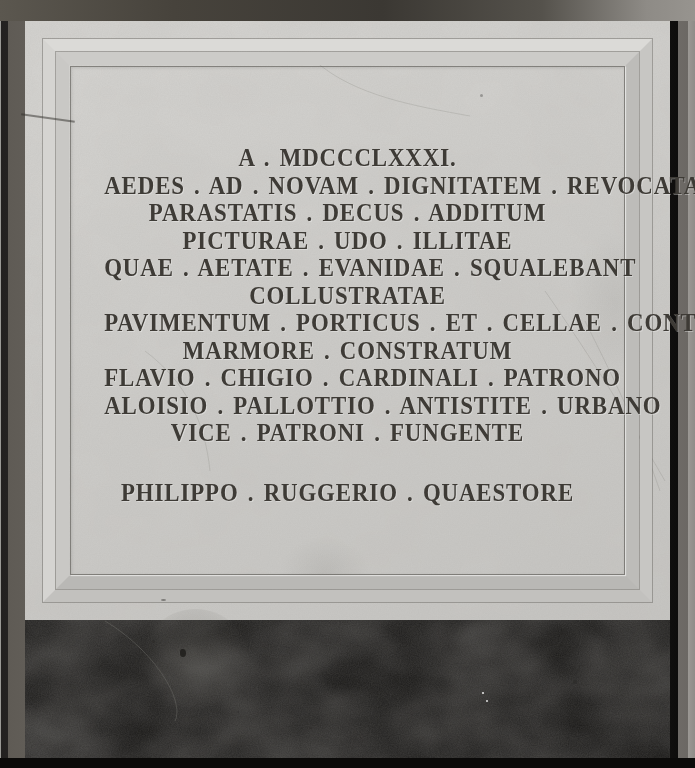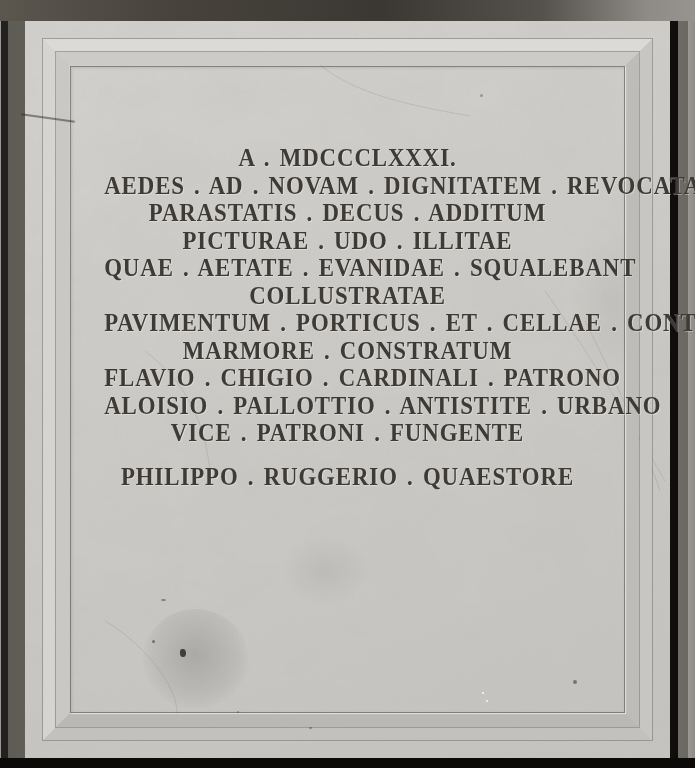--- a/index.html
+++ b/index.html
@@ -11,39 +11,39 @@
   
   .bg-top { position:absolute; left:0; top:0; width:695px; height:21px; z-index:1;
     background:linear-gradient(90deg,#5b574f 0%,#47433c 25%,#3b3833 55%,#55524c 78%,#8e8b86 93%,#97948f 100%); }
   .bg-left { position:absolute; left:0; top:21px; width:25px; height:737px; z-index:1;
     background:linear-gradient(90deg,#9a9995 0,#9a9995 1px,#232120 1px,#242221 8px,#5f5b55 8px,#615d57 100%); }
   .bg-right { position:absolute; left:670px; top:21px; width:25px; height:737px; z-index:1;
     background:linear-gradient(90deg,#100f0e 0,#0e0d0c 8px,#6e6a66 8px,#6b6864 18px,#9b9894 18px,#8f8c88 100%); }
   .bg-bottom { position:absolute; left:0; top:758px; width:695px; height:10px; z-index:2; background:#0b0a09; }
 
   
-  .slab { position:absolute; left:25px; top:21px; width:645px; height:737px; z-index:2;
+  .slab { position:absolute; left:25px; top:21px; width:645px; height:599px; z-index:2;
     background:linear-gradient(160deg,#d7d6d3 0%,#cfcecb 45%,#c6c5c2 100%); }
   .texture { position:absolute; left:0; top:0; z-index:1; }
 
   .stain { position:absolute; z-index:2; border-radius:50%; }
 
   
   .m-outer-line { position:absolute; inset:17px; z-index:3; border:1px solid rgba(82,79,74,0.38); }
   .m-ridge { position:absolute; inset:18px; z-index:3; border-style:solid; border-width:12px;
     border-color:#dbdad7 #c7c6c3 #c2c1be #d5d4d1; }
   .m-groove { position:absolute; inset:30px; z-index:3; border:1px solid rgba(95,92,87,0.40); }
   .m-slope { position:absolute; inset:31px; z-index:3; border-style:solid; border-width:13px;
     border-color:#cccbc8 #bdbcb9 #b9b8b5 #c9c8c5; }
   .panel { position:absolute; inset:45px; z-index:4; border:1.5px solid rgba(70,67,62,0.55);
     box-shadow:inset 1px 1px 3px rgba(0,0,0,0.10), 1px 1px 1px rgba(255,255,255,0.45); }
 
   
   .text-block { position:absolute; left:0; right:0; top:77px; z-index:5; }
-  .para + .para { margin-top:16px; }
+  .para + .para { margin-top:32px; }
   .line {
     font-size:26px; line-height:27.5px; font-weight:700; letter-spacing:1px; word-spacing:3px;
     color:#3e3b36; text-align:center; white-space:nowrap;
     transform:scaleX(0.88); transform-origin:50% 50%;
     text-shadow:1px 1px 0 rgba(250,250,248,0.35);
   }
 
   .speck { position:absolute; z-index:6; border-radius:50%; }
   .scratch { position:absolute; z-index:6; background:rgba(45,43,40,0.5); }
 </style>

